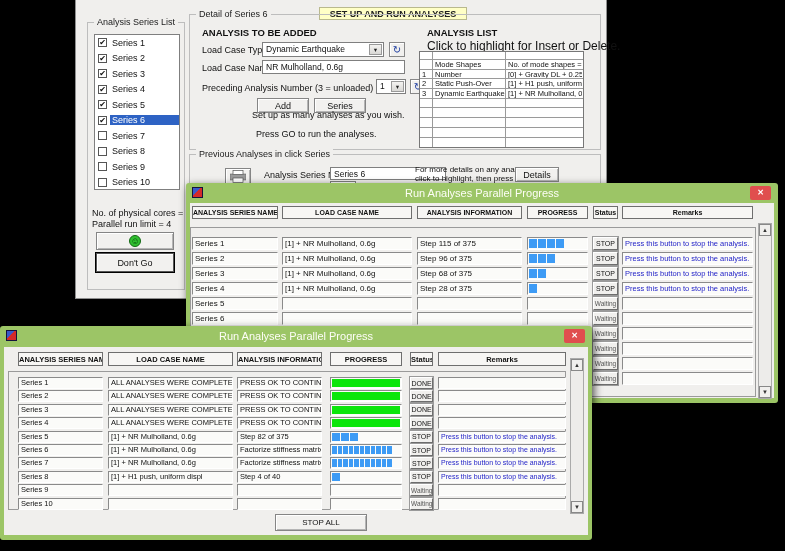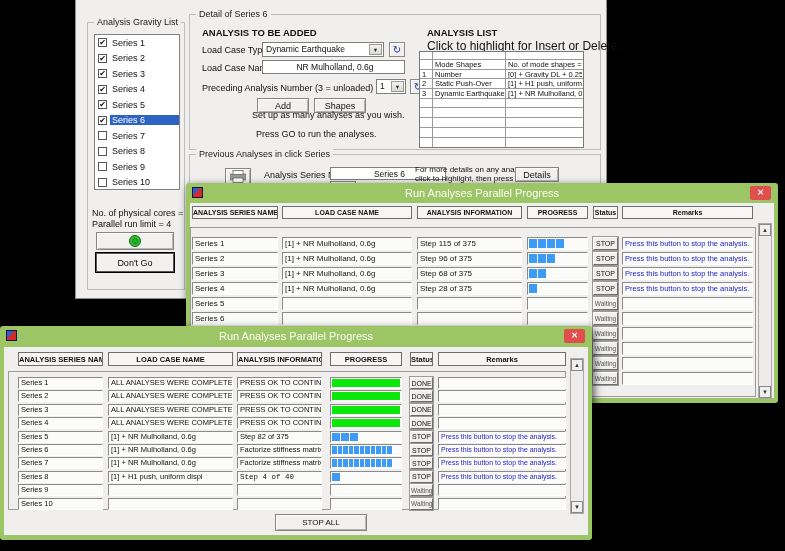--- a/index.html
+++ b/index.html
@@ -10,21 +10,21 @@
   .main-win{position:absolute;left:75px;top:0;width:532px;height:299px;background:#F0EFED;
     border:1px solid #8f8f8f;border-top:none;}
   .banner{position:absolute;left:243px;top:7px;width:148px;height:13px;background:var(--banner-yellow);
     border:1px solid #b9b98e;font-size:9px;font-weight:bold;text-align:center;line-height:12px;color:#222;}
   .gb{position:absolute;border:1px solid #bdbdbd;}
   .gb-label{position:absolute;top:-6px;left:6px;background:#F0EFED;padding:0 3px;font-size:9px;color:#222;white-space:nowrap;}
   .lbl{position:absolute;font-size:9px;color:#111;white-space:nowrap;}
   .boldlbl{position:absolute;font-size:9.5px;font-weight:bold;color:#111;white-space:nowrap;}
   .btn{position:absolute;background:#F2F1EF;border:1px solid #858585;
     box-shadow:inset 1px 1px 0 #fff, inset -1px -1px 0 #b5b5b5;font-size:9px;text-align:center;color:#111;padding:0;}
-  .field{position:absolute;background:#fff;border:1px solid #7f7f7f;font-size:8.5px;padding:0 0 0 3px;color:#111;text-align:center;}
+  .field{position:absolute;background:#fff;border:1px solid #7f7f7f;font-size:8.5px;padding:0 0 0 3px;color:#111;}
   .combo{position:absolute;background:#fff;border:1px solid #7f7f7f;font-size:8.5px;line-height:13px;
     padding-left:3px;white-space:nowrap;overflow:hidden;color:#111;}
   .combo .arrow{position:absolute;right:1px;top:1px;bottom:1px;width:13px;background:linear-gradient(#f4f3f1,#d9d8d5);
     border:1px solid #999;font-size:5.5px;text-align:center;line-height:11px;color:#222;}
   .iconbtn{position:absolute;background:#F1F0EE;border:1px solid #888;box-shadow:inset 1px 1px 0 #fff;
     font-size:10px;line-height:13px;text-align:center;color:#1a3a9e;padding:0;}
 
   .gb-series{left:11px;top:22px;width:98px;height:268px;}
   .listbox{position:absolute;left:6px;top:11px;width:86px;height:156px;background:#fff;
     border:1px solid #7f7f7f;overflow:hidden;}
@@ -96,23 +96,24 @@
     box-shadow:0 0 0 1px #9a9a9a;font-size:7px;text-align:center;color:#111;padding:0;}
   .statusbtn.waiting{color:#555;font-size:6.5px;}
   .stopall{left:275px;top:188px;width:92px;height:17px;font-size:8px;}
 </style>
 </head>
 <body>
 
 <div id="stage">
 
   <div class="main-win">
+    <div class="banner">SET UP AND RUN ANALYSES</div>
 
     <div class="gb gb-series">
-      <span class="gb-label">Analysis Gravity List</span>
+      <span class="gb-label">Analysis Series List</span>
       <div class="listbox" id="series-listbox">
           <div class="lb-item">
             <span class="cb">✔</span>
             <span class="lb-label">Series 1</span>
           </div>
           <div class="lb-item">
             <span class="cb">✔</span>
             <span class="lb-label">Series 2</span>
           </div>
           <div class="lb-item">
@@ -169,21 +170,21 @@
       <input class="field" style="left: 72px; top: 45px; width: 143px; height: 14px;" value="NR Mulholland, 0.6g">
 
       <div class="lbl" style="left:12px;top:68px">Preceding Analysis Number (3 = unloaded)</div>
       <div class="combo" style="left:186px;top:64px;width:30px;height:15px">
         <span>1</span>
         <span class="arrow">▼</span>
       </div>
       <button class="iconbtn" style="left:220px;top:64px;width:16px;height:15px"><span>↻</span></button>
 
       <button class="btn" style="left:67px;top:83px;width:52px;height:15px">Add</button>
-      <button class="btn" style="left:124px;top:83px;width:52px;height:15px">Shapes</button>
+      <button class="btn" style="left:124px;top:83px;width:52px;height:15px">Series</button>
       <div class="lbl" style="left:62px;top:95px">Set up as many analyses as you wish.</div>
       <div class="lbl" style="left:66px;top:114px">Press GO to run the analyses.</div>
 
       <div class="boldlbl" style="left:237px;top:12px">ANALYSIS LIST</div>
       <div class="lbl" style="left:237px;top:24px;font-size:12px">Click to highlight for Insert or Delete.</div>
       <div class="at" id="analysis-table">
           <div class="at-row strip">
             <div class="at-cell"></div>
             <div class="at-cell"></div>
             <div class="at-cell"></div>
@@ -436,21 +437,21 @@
           <div class="cellbox" style="left: 18px; width: 85px; height: 12px;">Series 7</div>
           <div class="cellbox" style="left: 108px; width: 125px; height: 12px;">[1] + NR Mulholland, 0.6g</div>
           <div class="cellbox" style="left: 237px; width: 85px; height: 12px;">Factorize stiffness matrix.</div>
           <div class="cellbox progressbox" style="left: 330px; width: 72px; height: 12px;"><span class="seg" style="width: 4.5px;"></span><span class="seg" style="width: 4.5px;"></span><span class="seg" style="width: 4.5px;"></span><span class="seg" style="width: 4.5px;"></span><span class="seg" style="width: 4.5px;"></span><span class="seg" style="width: 4.5px;"></span><span class="seg" style="width: 4.5px;"></span><span class="seg" style="width: 4.5px;"></span><span class="seg" style="width: 4.5px;"></span><span class="seg" style="width: 4.5px;"></span><span class="seg" style="width: 4.5px;"></span></div>
           <button class="statusbtn" style="left: 410px; width: 23px; height: 12px;">STOP</button>
           <div class="cellbox remark" style="left: 438px; width: 128px; height: 12px;">Press this button to stop the analysis.</div>
         </div>
         <div class="prow" style="top: 144.8px; height: 12px;">
           <div class="cellbox" style="left: 18px; width: 85px; height: 12px;">Series 8</div>
           <div class="cellbox" style="left: 108px; width: 125px; height: 12px;">[1] + H1 push, uniform displ</div>
-          <div class="cellbox" style="left: 237px; width: 85px; height: 12px; font-family: Liberation Mono, monospace;">Step 4 of 40</div>
+          <div class="cellbox" style="left: 237px; width: 85px; height: 12px;">Step 4 of 40</div>
           <div class="cellbox progressbox" style="left: 330px; width: 72px; height: 12px;"><span class="seg" style="width: 8px;"></span></div>
           <button class="statusbtn" style="left: 410px; width: 23px; height: 12px;">STOP</button>
           <div class="cellbox remark" style="left: 438px; width: 128px; height: 12px;">Press this button to stop the analysis.</div>
         </div>
         <div class="prow" style="top: 158.2px; height: 12px;">
           <div class="cellbox" style="left: 18px; width: 85px; height: 12px;">Series 9</div>
           <div class="cellbox" style="left: 108px; width: 125px; height: 12px;"></div>
           <div class="cellbox" style="left: 237px; width: 85px; height: 12px;"></div>
           <div class="cellbox progressbox" style="left: 330px; width: 72px; height: 12px;"></div>
           <button class="statusbtn waiting" style="left: 410px; width: 23px; height: 12px;">Waiting</button>

